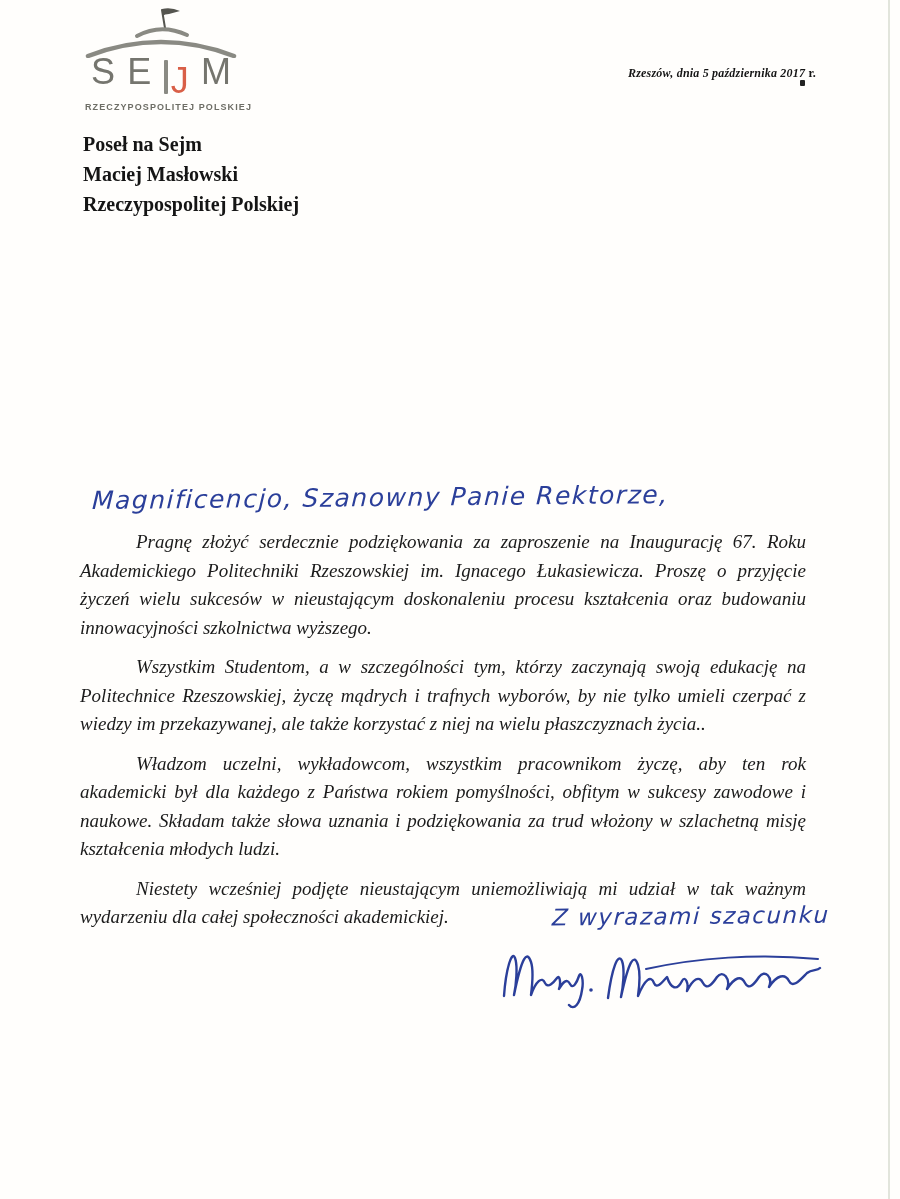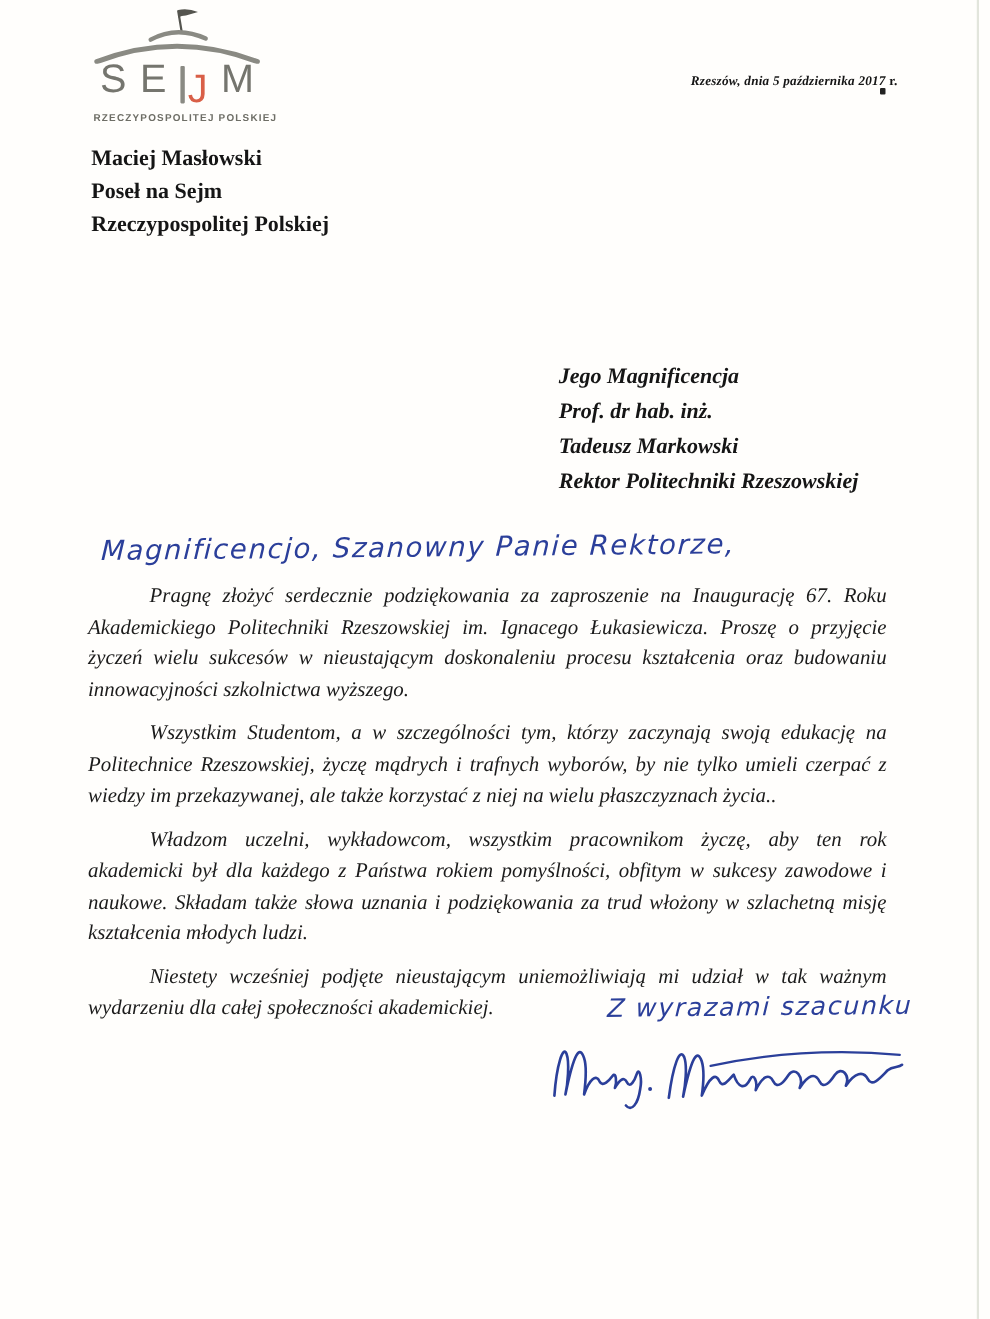--- a/index.html
+++ b/index.html
@@ -109,31 +109,25 @@
     </div>
     <div class="logo-caption">RZECZYPOSPOLITEJ POLSKIEJ</div>
   </div>
 
   <div class="date-line">
     <span>Rzeszów, dnia 5 października 2017</span>
     <span class="upright">r.</span>
   </div>
 
   <div class="sender">
+    <div>Poseł na Sejm</div>
     <div>Maciej Masłowski</div>
-    <div>Poseł na Sejm</div>
     <div>Rzeczypospolitej Polskiej</div>
   </div>
 
-  <div class="recipient">
-    <div>Jego Magnificencja</div>
-    <div>Prof. dr hab. inż.</div>
-    <div>Tadeusz Markowski</div>
-    <div>Rektor Politechniki Rzeszowskiej</div>
-  </div>
 
   <div class="salutation handwritten">Magnificencjo, Szanowny Panie Rektorze,</div>
 
   <div class="body-text">
     <p>Pragnę złożyć serdecznie podziękowania za zaproszenie na Inaugurację 67. Roku Akademickiego Politechniki Rzeszowskiej im. Ignacego Łukasiewicza. Proszę o przyjęcie życzeń wielu sukcesów w nieustającym doskonaleniu procesu kształcenia oraz budowaniu innowacyjności szkolnictwa wyższego.</p>
     <p>Wszystkim Studentom, a w szczególności tym, którzy zaczynają swoją edukację na Politechnice Rzeszowskiej, życzę mądrych i trafnych wyborów, by nie tylko umieli czerpać z wiedzy im przekazywanej, ale także korzystać z niej na wielu płaszczyznach życia..</p>
     <p>Władzom uczelni, wykładowcom, wszystkim pracownikom życzę, aby ten rok akademicki był dla każdego z Państwa rokiem pomyślności, obfitym w sukcesy zawodowe i naukowe. Składam także słowa uznania i podziękowania za trud włożony w szlachetną misję kształcenia młodych ludzi.</p>
     <p>Niestety wcześniej podjęte nieustającym uniemożliwiają mi udział w tak ważnym wydarzeniu dla całej społeczności akademickiej.</p>
   </div>
 

